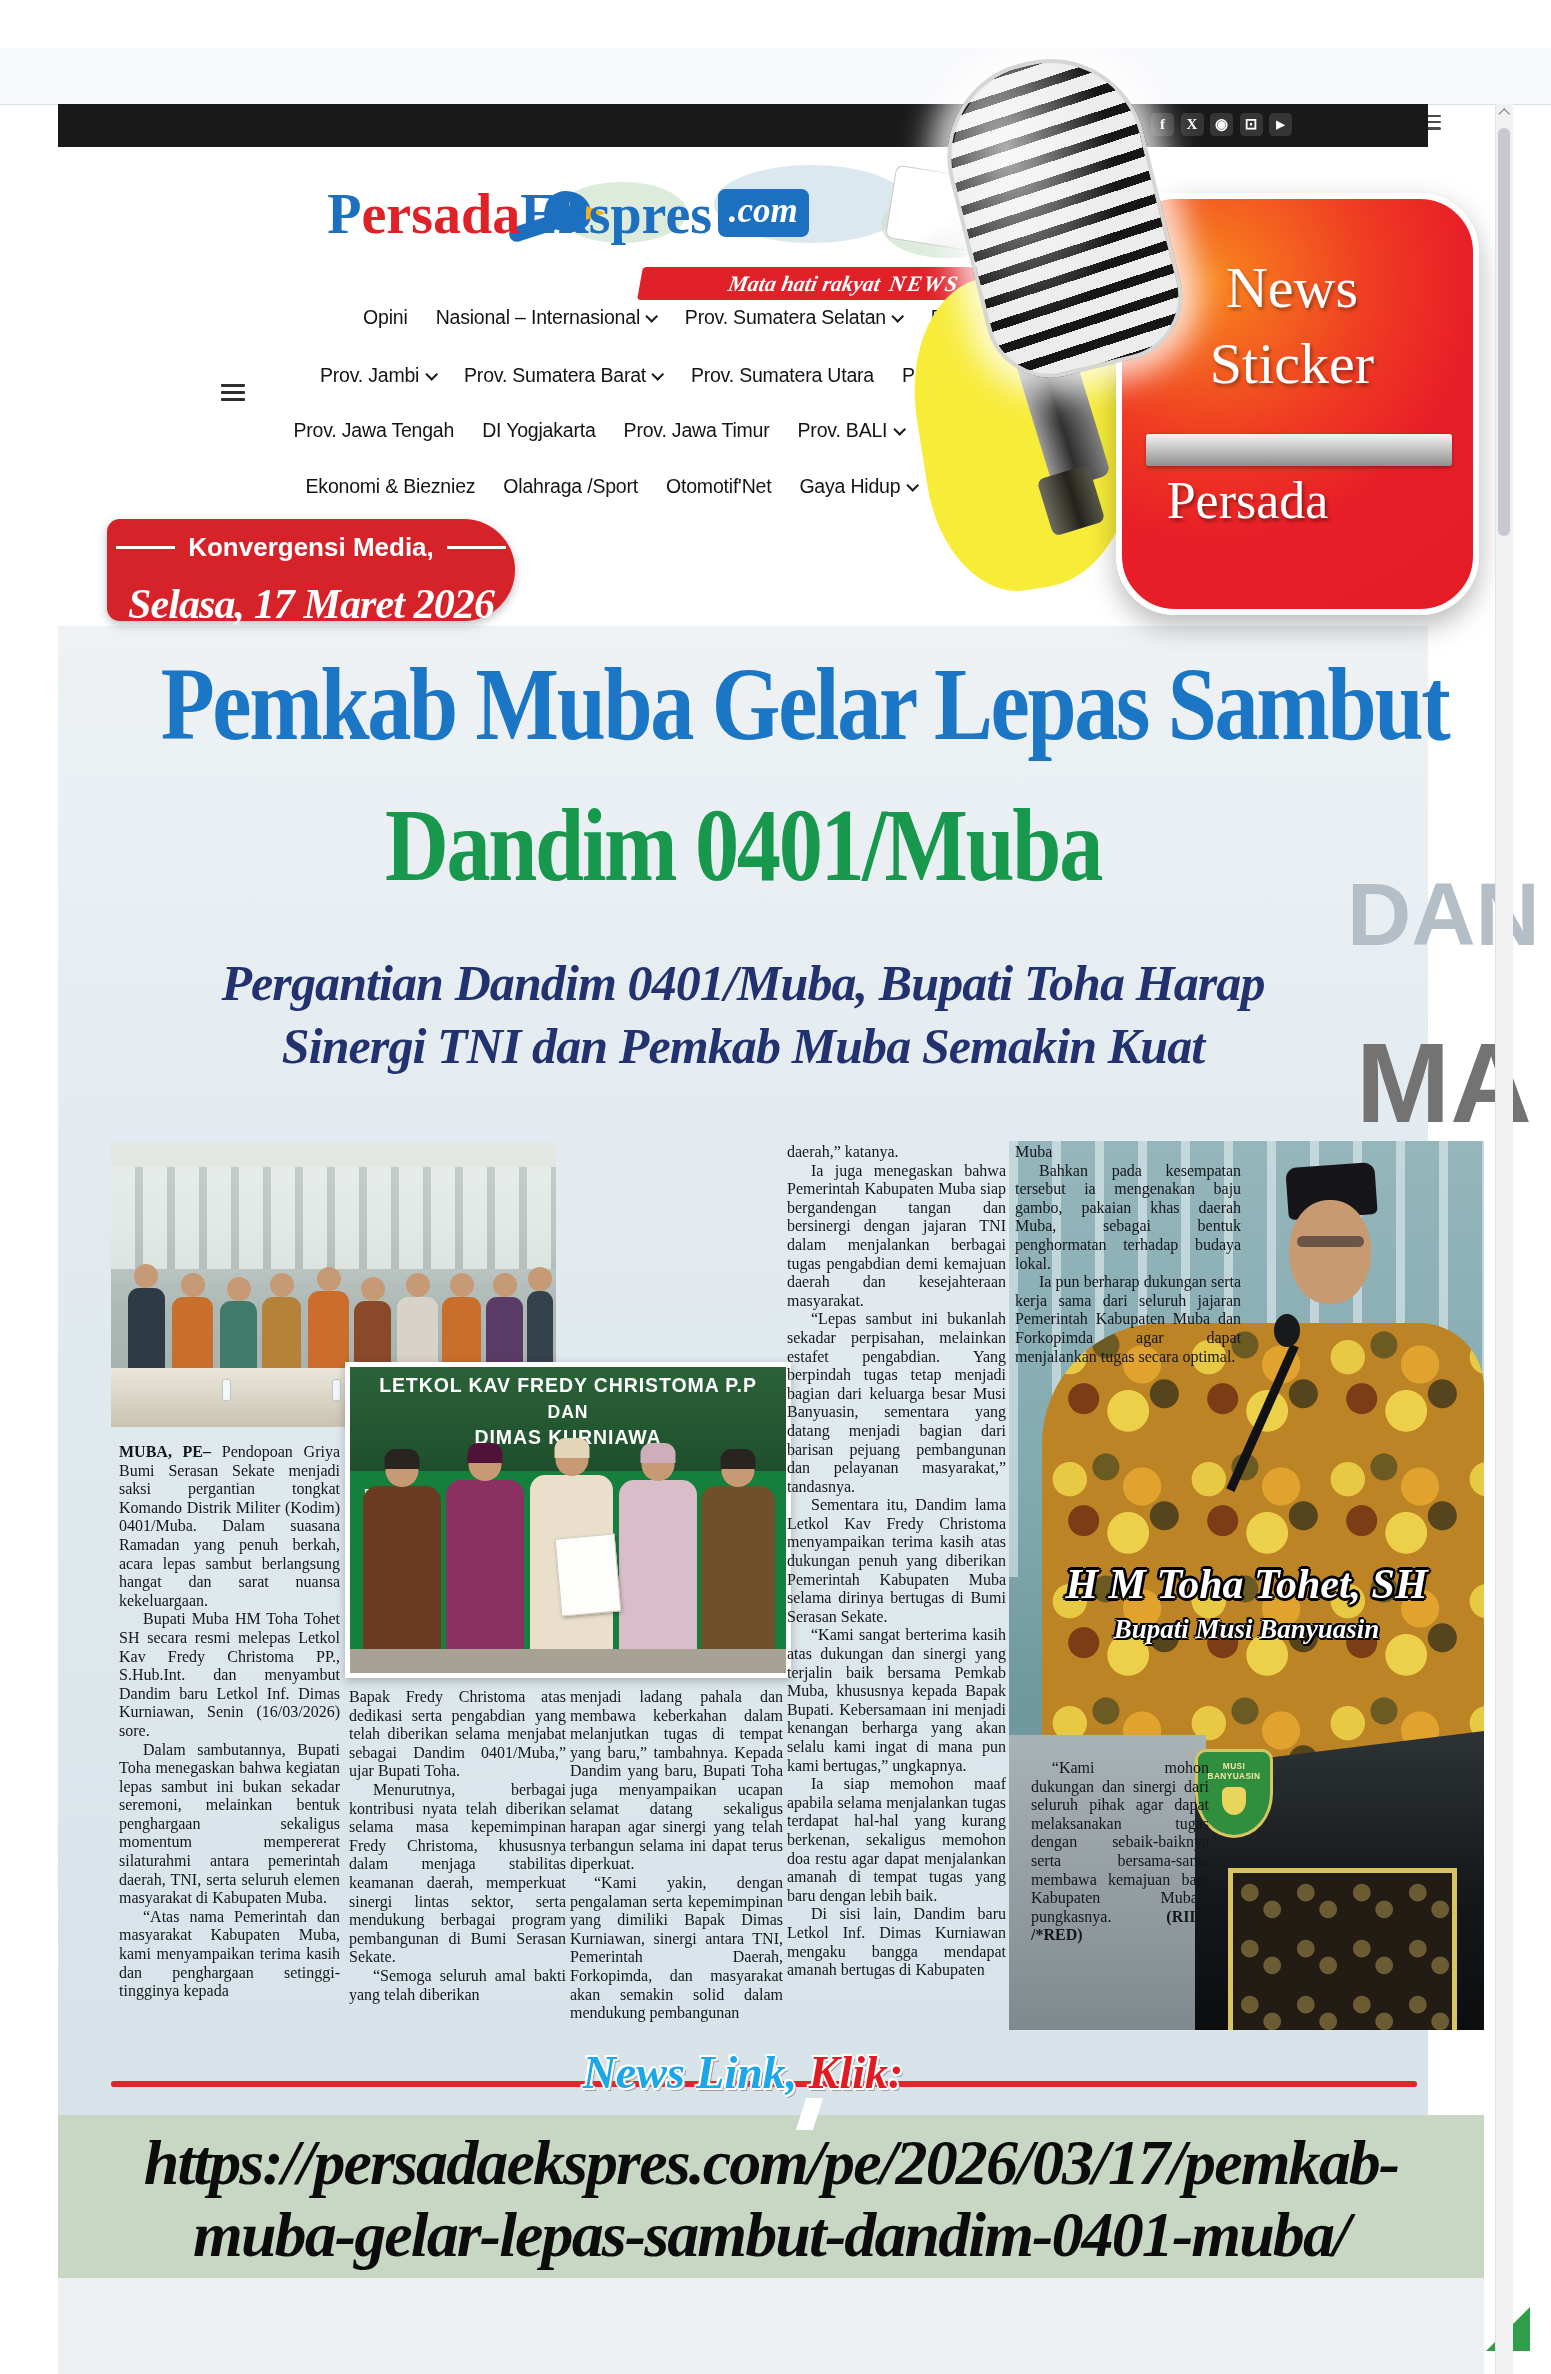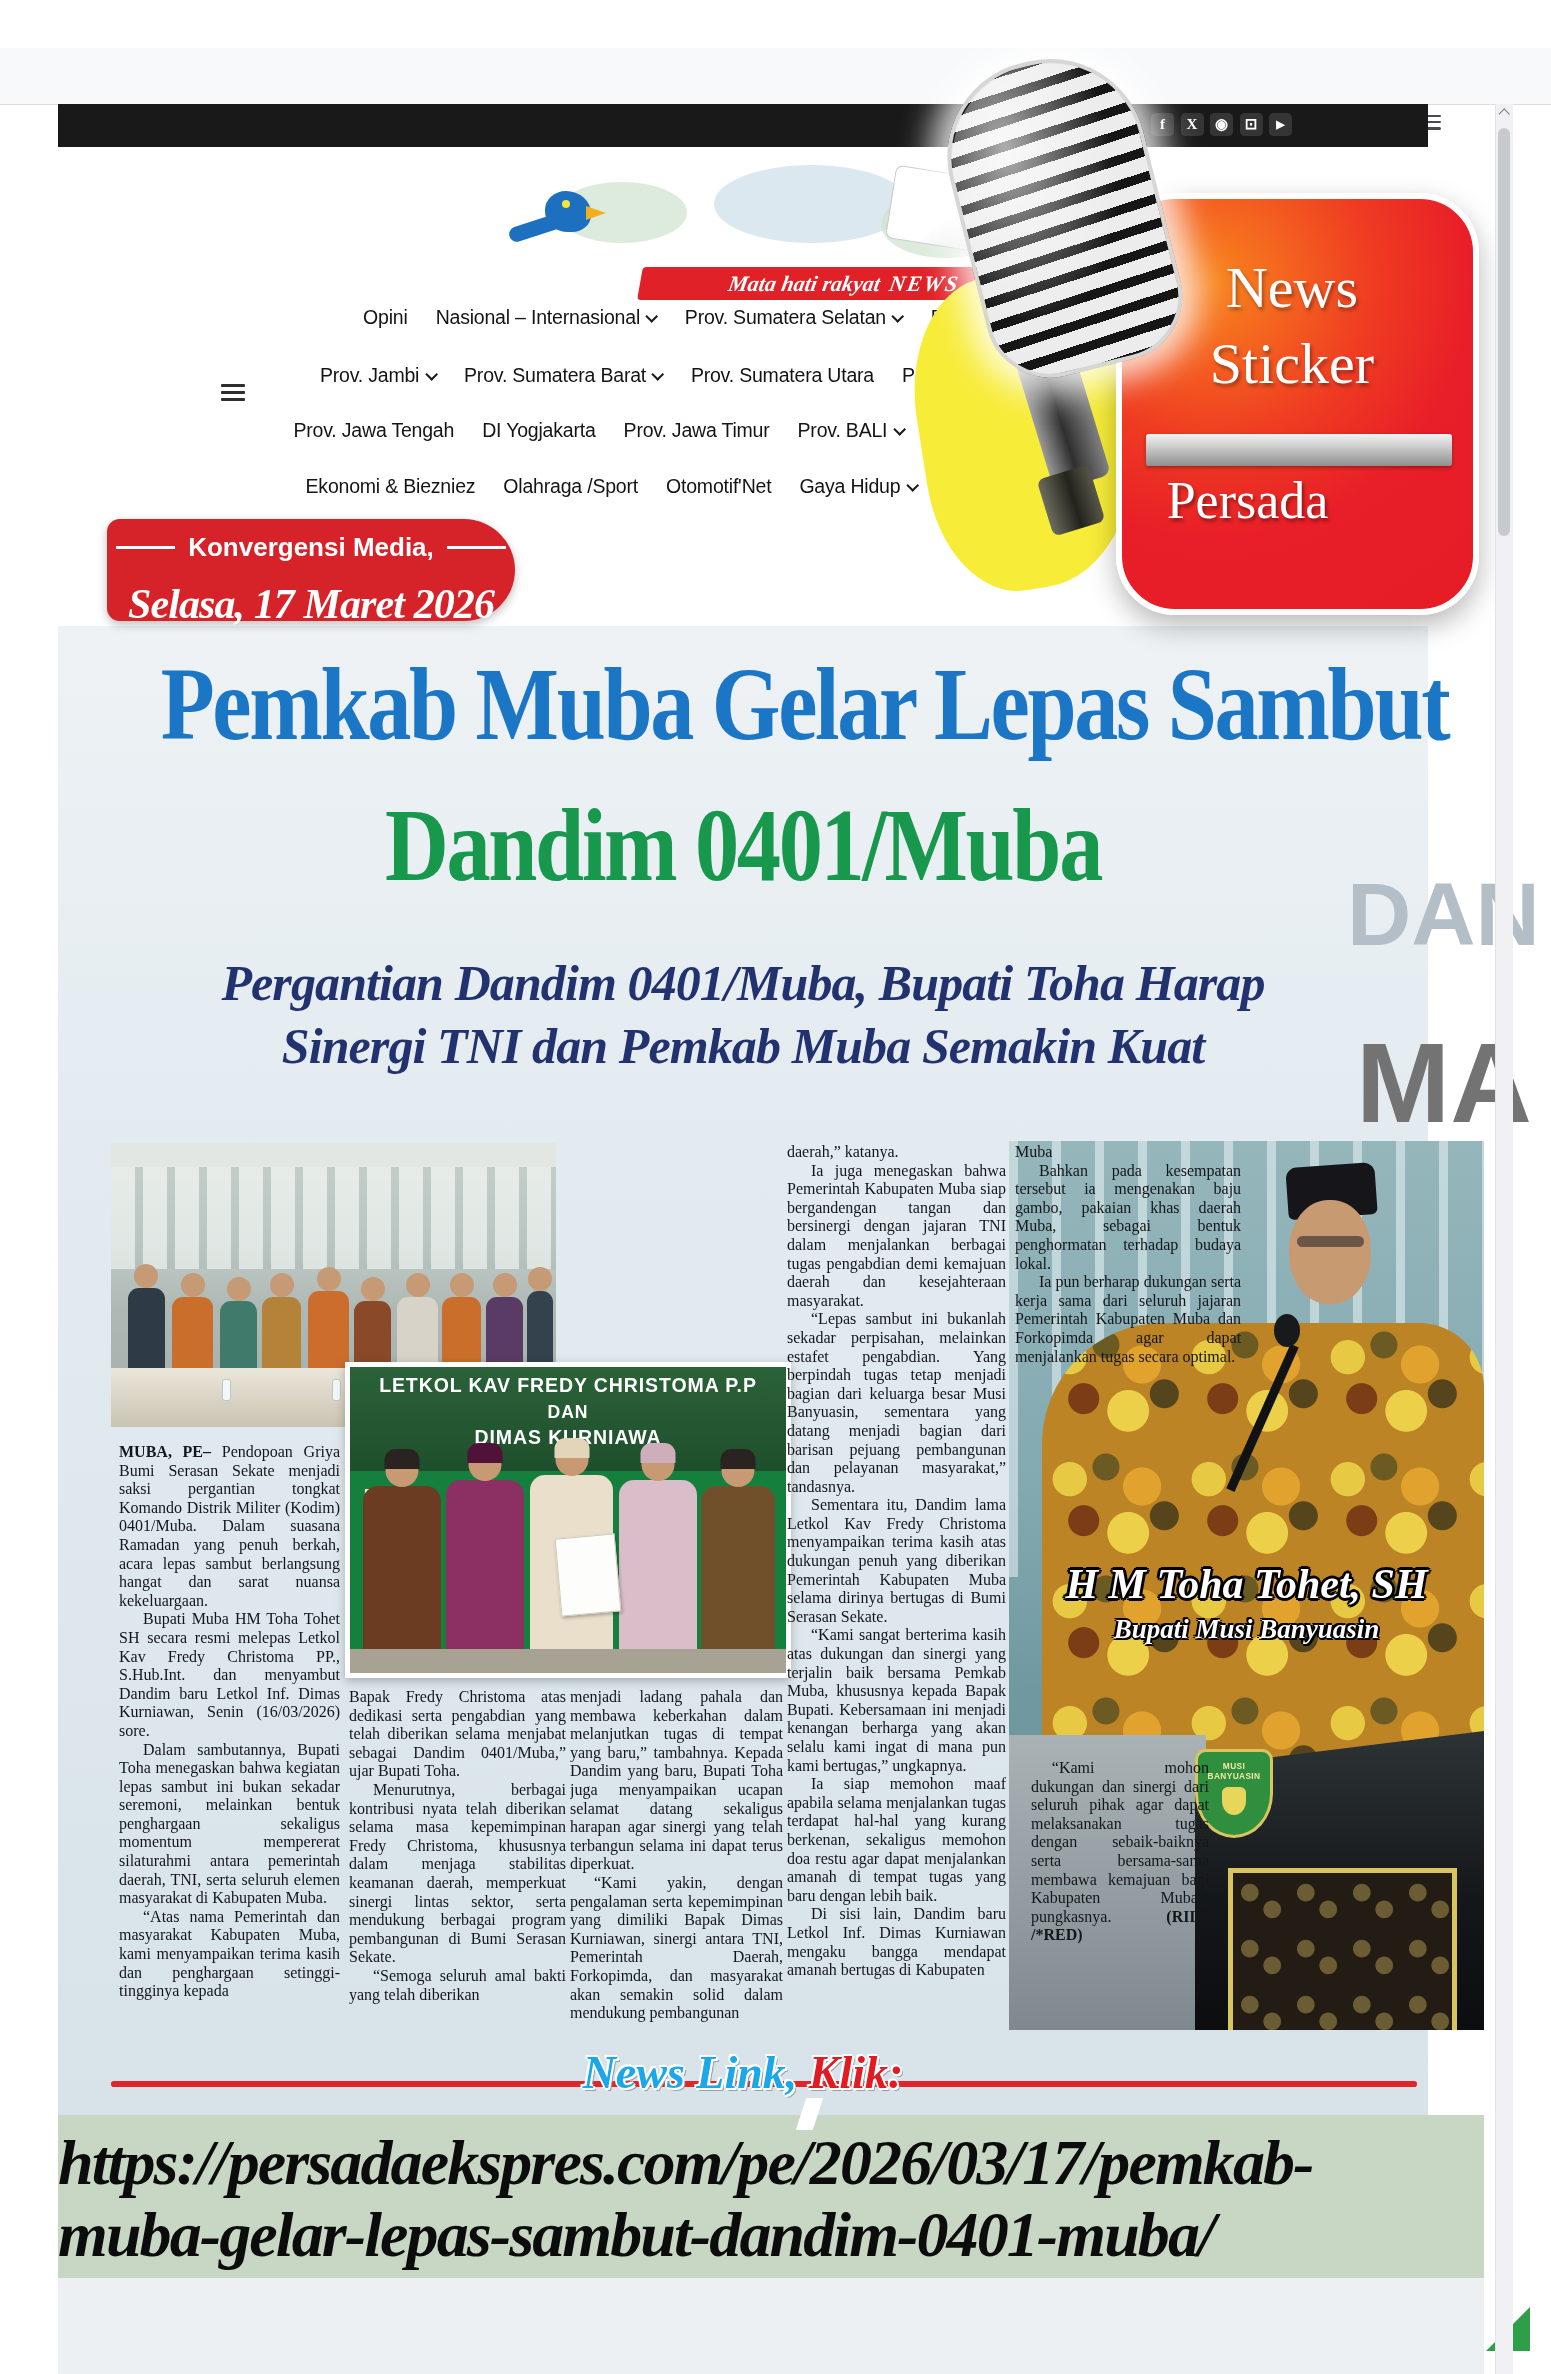--- a/index.html
+++ b/index.html
@@ -181,21 +181,21 @@
      text-shadow:-1.9px 0 #000,1.9px 0 #000,0 -1.9px #000,0 1.9px #000,-1.9px -1.9px #000,1.9px 1.9px #000;}
 
   
   #redline{left:111px;top:2081px;width:1306px;height:5.6px;background:#e0262b;border-radius:2.8px;z-index:4;}
   #nl-tail{left:801px;top:2098px;width:16.7px;height:32px;background:#fff;transform:skewX(-18deg);z-index:5;}
   #newslink{left:58px;top:2046px;width:1370px;text-align:center;z-index:6;
      font-family:"Liberation Serif",serif;font-style:italic;font-weight:bold;font-size:46px;white-space:nowrap;}
   #newslink .blue{color:#1ba7e8;text-shadow:-1.9px 0 #fff,1.9px 0 #fff,0 -1.9px #fff,0 1.9px #fff,-1.9px -1.9px #fff,1.9px 1.9px #fff,2.8px 2.8px 0 #9aa0a6;}
   #newslink .red{color:#e11b22;text-shadow:-1.9px 0 #fff,1.9px 0 #fff,0 -1.9px #fff,0 1.9px #fff,-1.9px -1.9px #fff,1.9px 1.9px #fff,2.8px 2.8px 0 #9aa0a6;}
   #linkband{left:58px;top:2115px;width:1426px;height:163px;background:#c8d6c4;z-index:3;}
-  .linkline{position:absolute;left:0;width:1426px;text-align:left;color:#0c0c0c;
+  .linkline{position:absolute;left:0;width:1426px;text-align:center;color:#0c0c0c;
      font-family:"Liberation Serif",serif;font-style:italic;font-weight:bold;font-size:64px;
      letter-spacing:-1.9px;white-space:nowrap;}
   #belowband{left:58px;top:2278px;width:1426px;height:96px;background:#edf0f2;z-index:2;}
   #green-tri{left:1486px;top:2307px;width:0;height:0;border-bottom:44px solid #2f9e49;border-left:44px solid transparent;z-index:7;}
 </style>
 </head>
 <body>
 
 <div id="page">
 
@@ -260,20 +260,21 @@
   </div>
 
   <div class="abs mapblob" style="left:557px;top:182px;width:130px;height:61px;background:#d2e4d0;"></div>
   <div class="abs mapblob" style="left:714px;top:165px;width:195px;height:78px;background:#cfe0ea;"></div>
   <div class="abs mapblob" style="left:881px;top:191px;width:130px;height:67px;background:#d2e4d0;"></div>
   <div class="abs" id="news-roll"></div>
   <div class="abs" id="eagle-tail"></div>
   <div class="abs" id="eagle-head"></div>
   <div class="abs" id="eagle-eye"></div>
   <div class="abs" id="eagle-beak"></div>
+  <div class="abs" id="logo-line"><span class="lg-blue">P</span><span class="lg-red">ersada</span><span class="lg-blue">Ekspres</span><span id="logo-com">.com</span></div>
   <div class="abs" id="ribbon">
       <span>Mata hati rakyat</span>
       <span style="letter-spacing:1.9px;">NEWS</span>
     </div>
 
   <div class="nav-row" style="top:306px;">
 
   <span class="nav-item"><span>Opini</span></span>
       <span class="nav-item"><span>Nasional – Internasional</span><i class="chev"></i></span>
       <span class="nav-item"><span>Prov. Sumatera Selatan</span><i class="chev"></i></span>

